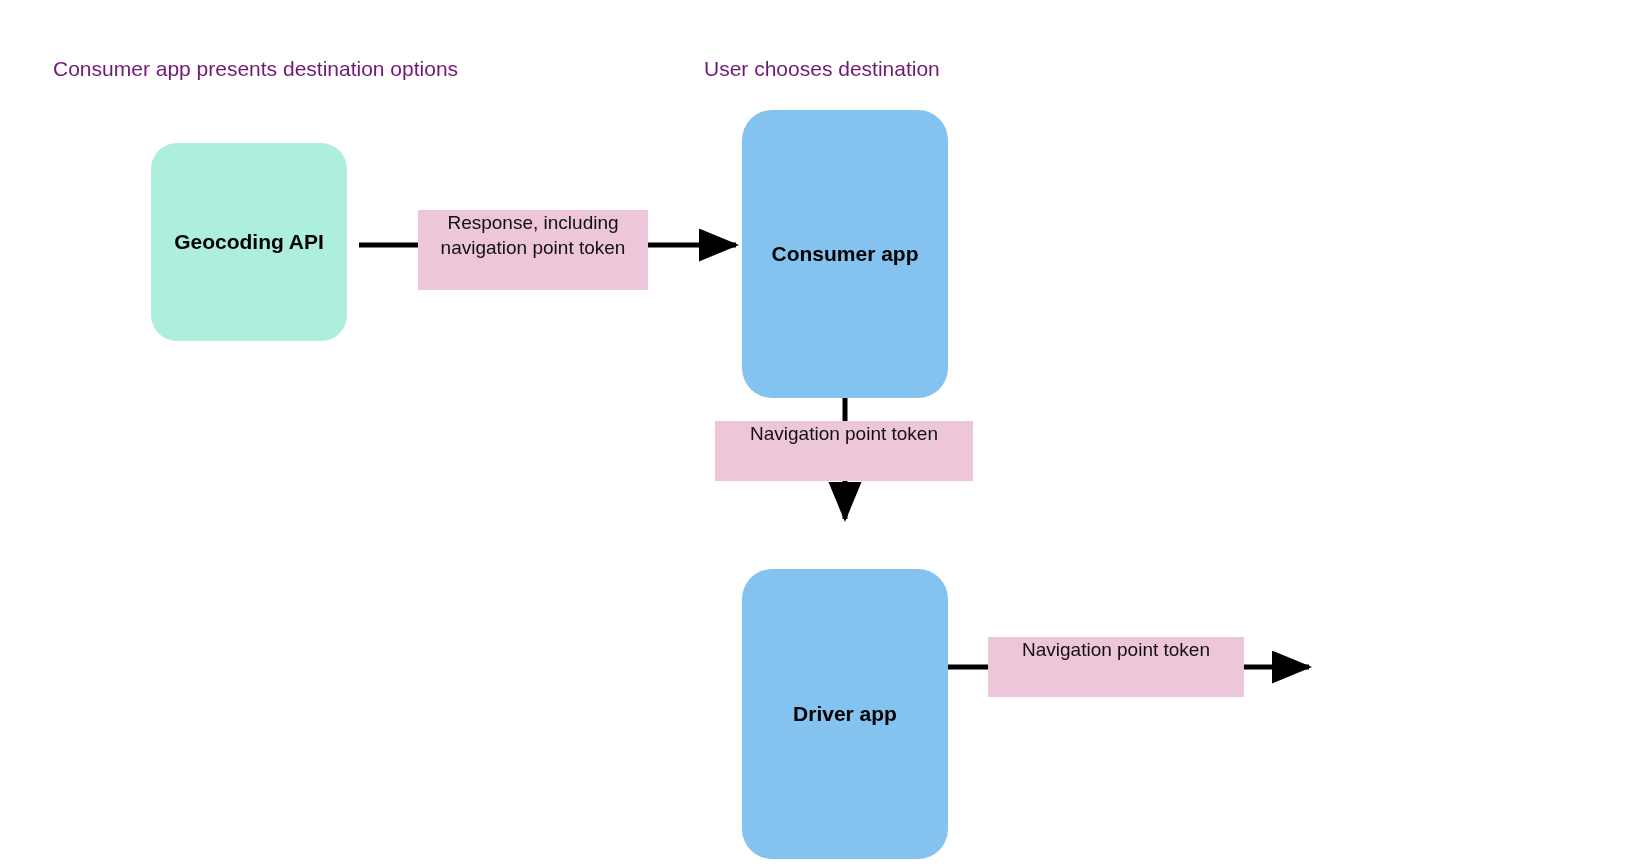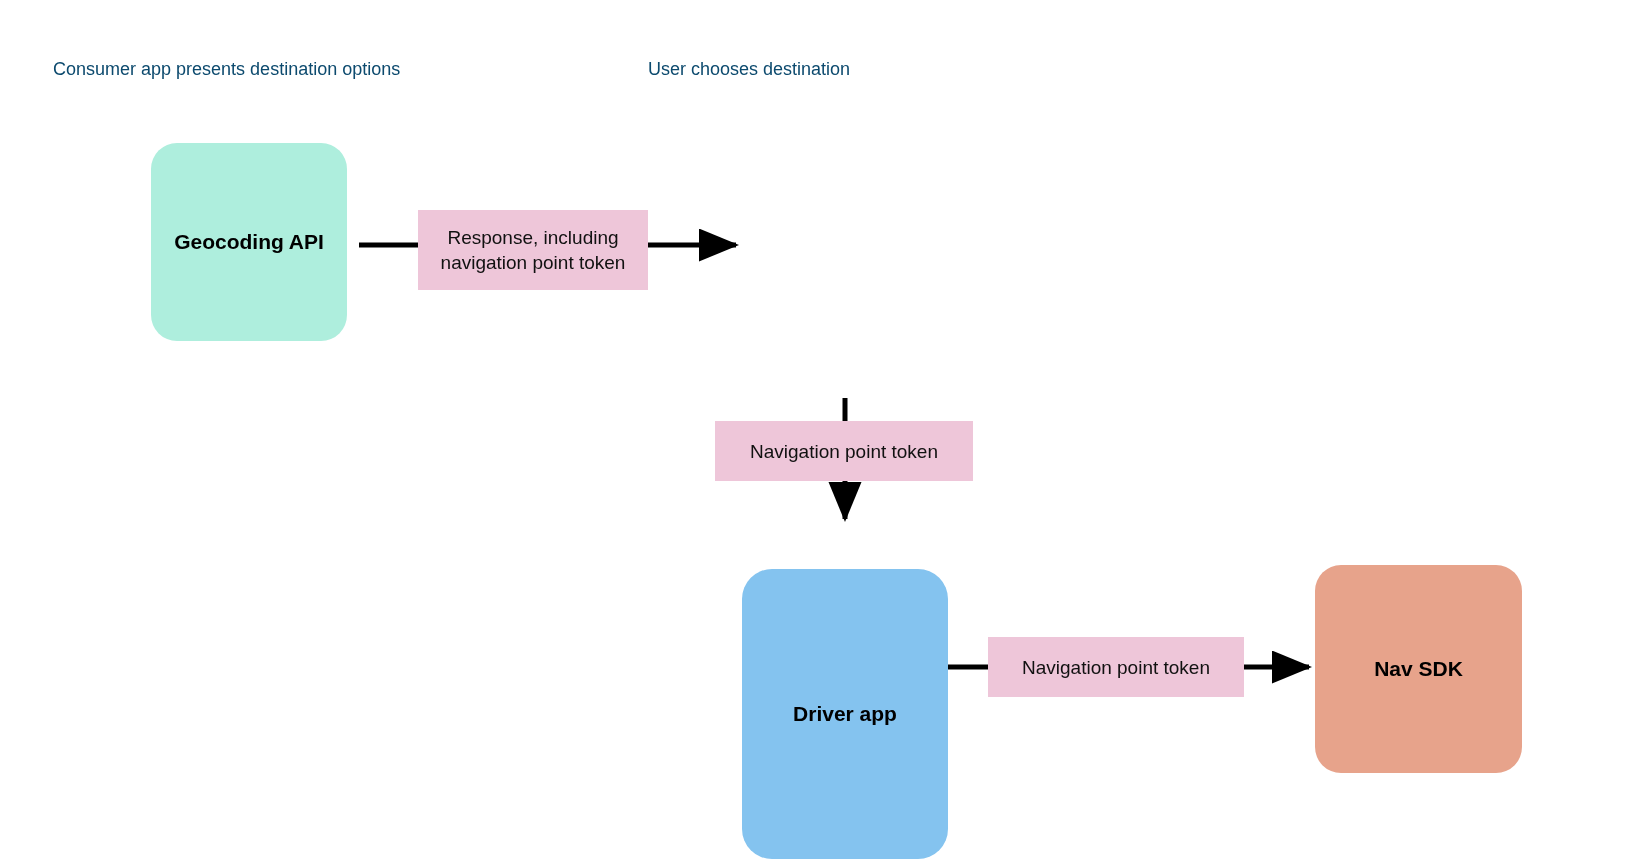--- a/index.html
+++ b/index.html
@@ -16,41 +16,40 @@
     color: #000000;
   }
   #canvas {
     position: absolute;
     left: 0; top: 0;
     width: 1646px;
     height: 868px;
   }
   .col-header {
     position: absolute;
-    font-size: 18px;
+    font-size: 21px;
     line-height: 26px;
-    color: #0c4a6e;
+    color: #701a75;
     white-space: nowrap;
     font-weight: 400;
   }
   .node {
     position: absolute;
     display: flex;
     align-items: center;
     justify-content: center;
     text-align: center;
     font-size: 21px;
     font-weight: bold;
     color: #000000;
     box-sizing: border-box;
   }
   .edge-label {
     position: absolute;
     display: flex;
-    align-items: center;
     justify-content: center;
     text-align: center;
     font-size: 19px;
     line-height: 25px;
     color: #111111;
     box-sizing: border-box;
     z-index: 3;
     padding: 0 6px;
   }
   svg.lines {
@@ -61,21 +60,21 @@
     z-index: 2;
     pointer-events: none;
   }
 </style>
 </head>
 <body>
 
 <div id="canvas">
 
   <div class="col-header" style="left:53px; top:56px;">Consumer app presents destination options</div>
-  <div class="col-header" style="left:648px; top:56px;text-align:center;">User chooses destination</div>
+  <div class="col-header" style="left:704px; top:56px;text-align:center;">User chooses destination</div>
 
   <svg class="lines" viewBox="0 0 1646 868" xmlns="http://www.w3.org/2000/svg">
     <defs>
       <marker id="arrowhead" markerWidth="9" markerHeight="9" refX="7.4" refY="3.3" orient="auto" markerUnits="strokeWidth">
         <path d="M0,0 L0,6.6 L8,3.3 z" fill="#000000"></path>
       </marker>
     </defs>
 
     <g>
       <line x1="359" y1="245" x2="418" y2="245" stroke="#000000" stroke-width="5"></line>
@@ -90,28 +89,28 @@
     <g>
       <line x1="948" y1="667" x2="988" y2="667" stroke="#000000" stroke-width="5"></line>
       <line x1="1244" y1="667" x2="1309" y2="667" stroke="#000000" stroke-width="5" marker-end="url(#arrowhead)"></line>
     </g>
   </svg>
 
   <div class="node" style="left:151px; top:143px; width:196px; height:198px; background:#aeeedd; border-radius:26px;">
     <span>Geocoding API</span>
   </div>
 
+  <div class="node" style="left:742px; top:110px; width:206px; height:288px; background:#84c3ef; border-radius:30px;">
+    <span>Consumer app</span>
+  </div>
 
   <div class="node" style="left:742px; top:525px; width:206px; height:290px; background:#84c3ef; border-radius:30px;margin-top:44px;">
     <span>Driver app</span>
   </div>
 
-  <div class="node" style="left:1315px; top:565px; width:207px; height:208px; background:#e7a38b; border-radius:26px;">
-    <span>Nav SDK</span>
-  </div>
 
   <div class="edge-label" style="left:418px; top:210px; width:230px; height:80px; background:#eec6d9;">
     <span>Response, including navigation point token</span>
   </div>
 
   <div class="edge-label" style="left:715px; top:421px; width:258px; height:60px; background:#eec6d9;">
     <span>Navigation point token</span>
   </div>
 
   <div class="edge-label" style="left:988px; top:637px; width:256px; height:60px; background:#eec6d9;">

